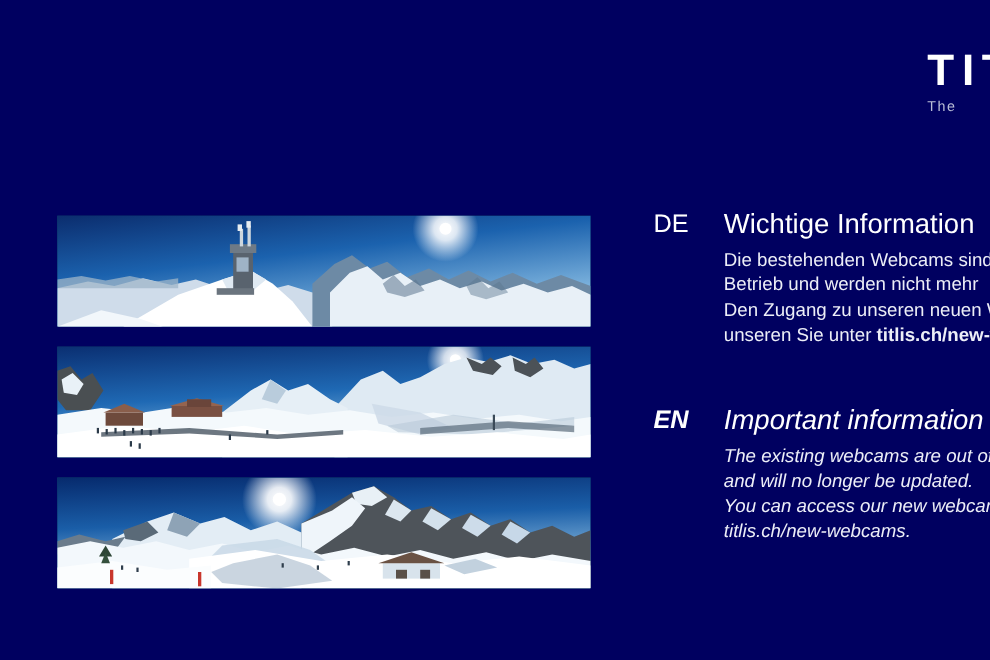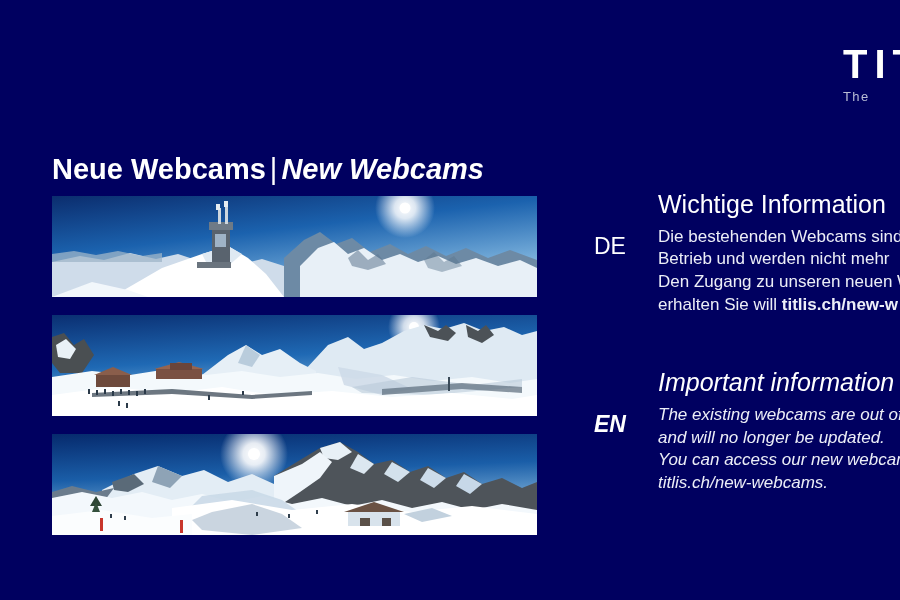--- a/index.html
+++ b/index.html
@@ -37,21 +37,21 @@
     position:relative;width:485px;height:101px;margin-bottom:18px;
     overflow:hidden;background:#0a3d6b;
   }
   .photo svg{display:block;width:100%;height:100%;}
 
   
   .infocol{position:absolute;left:594px;top:190px;width:430px;}
   .block{position:relative;}
   .lang{
     position:absolute;left:0;top:0;width:56px;
-    font-size:23px;font-weight:400;color:#ffffff;line-height:1.15;margin-top:43px;
+    font-size:23px;font-weight:400;color:#ffffff;line-height:1.15;
   }
   .lang.it{font-style:italic;font-weight:700;}
   .bodywrap{margin-left:64px;}
   .head{
     font-size:25px;font-weight:400;line-height:1.15;
     white-space:nowrap;color:#ffffff;margin:0 0 7px 0;
   }
   .head.it{font-style:italic;font-weight:500;}
   .para{font-size:17px;line-height:1.33;color:#eceef7;}
   .para .ln{white-space:nowrap;display:block;}
@@ -62,23 +62,20 @@
 </head>
 <body style="background: rgb(0, 0, 96);">
 
 <div class="stage">
 
   <div class="logo">
     <div class="logo-word">TIT</div>
     <div class="logo-sub">The</div>
   </div>
 
-  <div class="title">
-    <span class="de">Neue Webcams</span><span class="sep">|</span><span class="en">New Webcams</span>
-  </div>
 
   <div class="photos">
 
     <div class="photo">
       <svg viewBox="0 0 485 101" preserveAspectRatio="none">
         <defs>
           <linearGradient id="sky1" x1="0" y1="0" x2="0.55" y2="1">
             <stop offset="0" stop-color="#0b2d6e"></stop>
             <stop offset="0.45" stop-color="#1b62ae"></stop>
             <stop offset="1" stop-color="#8fc2e6"></stop>
@@ -224,21 +221,21 @@
   <div class="infocol">
 
     <div class="block block-de">
       <div class="lang">DE</div>
       <div class="bodywrap">
         <div class="head">Wichtige Information</div>
         <div class="para">
           <span class="ln">Die bestehenden Webcams sind</span>
           <span class="ln">Betrieb und werden nicht mehr</span>
           <span class="ln">Den Zugang zu unseren neuen W</span>
-          <span class="ln"><span>erhalten Sie will </span><span class="u">titlis.ch/new-w</span></span>
+          <span class="ln"><span>unseren Sie unter </span><span class="u">titlis.ch/new-w</span></span>
         </div>
       </div>
     </div>
 
     <div class="block block-en">
       <div class="lang it">EN</div>
       <div class="bodywrap">
         <div class="head it">Important information</div>
         <div class="para it">
           <span class="ln">The existing webcams are out of</span>

